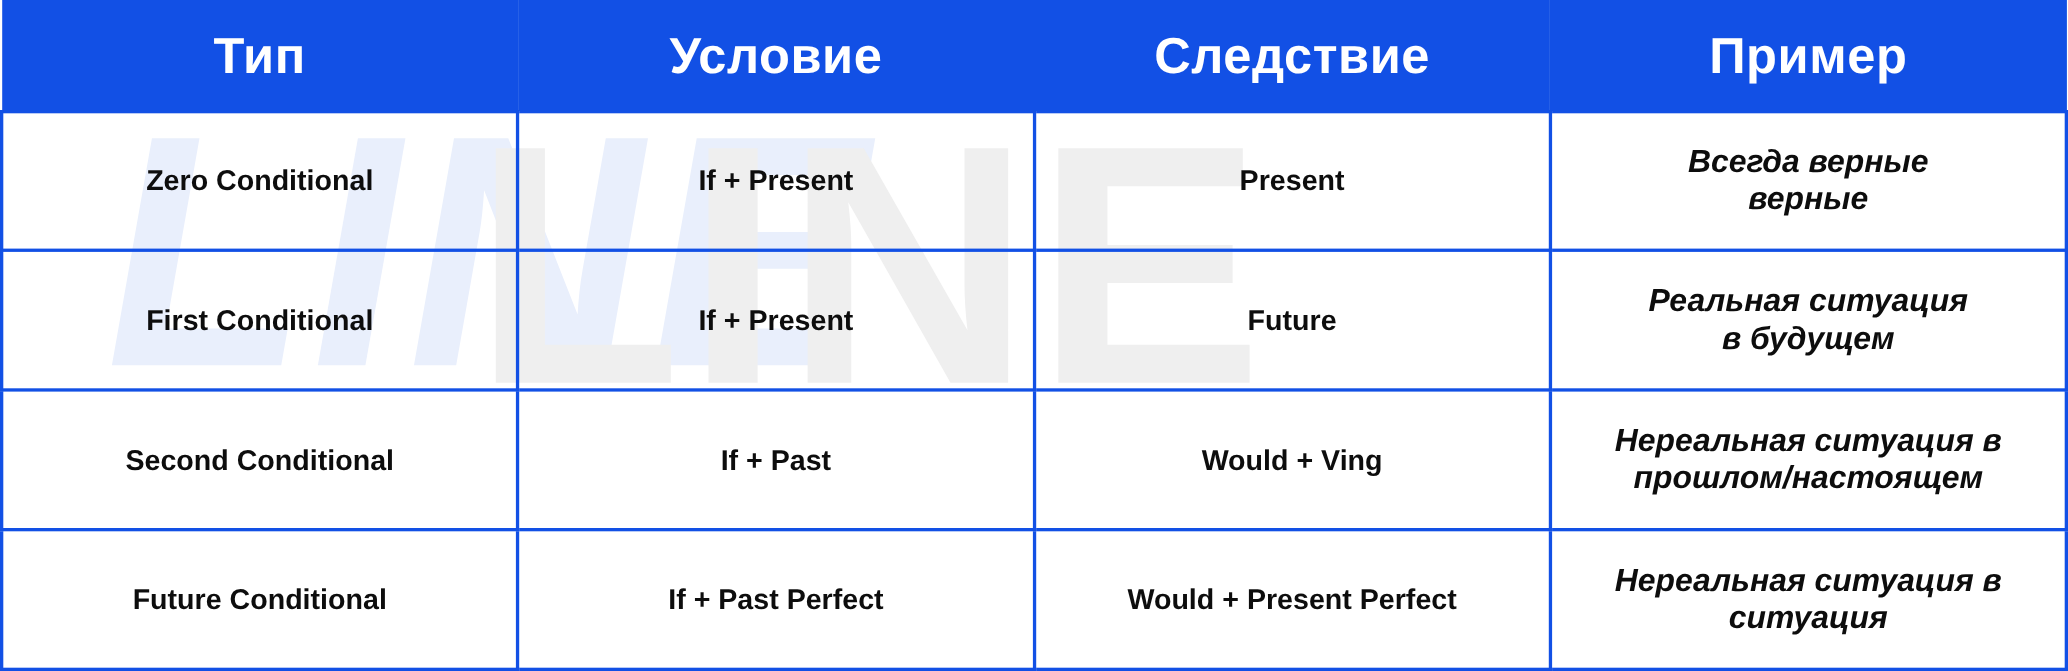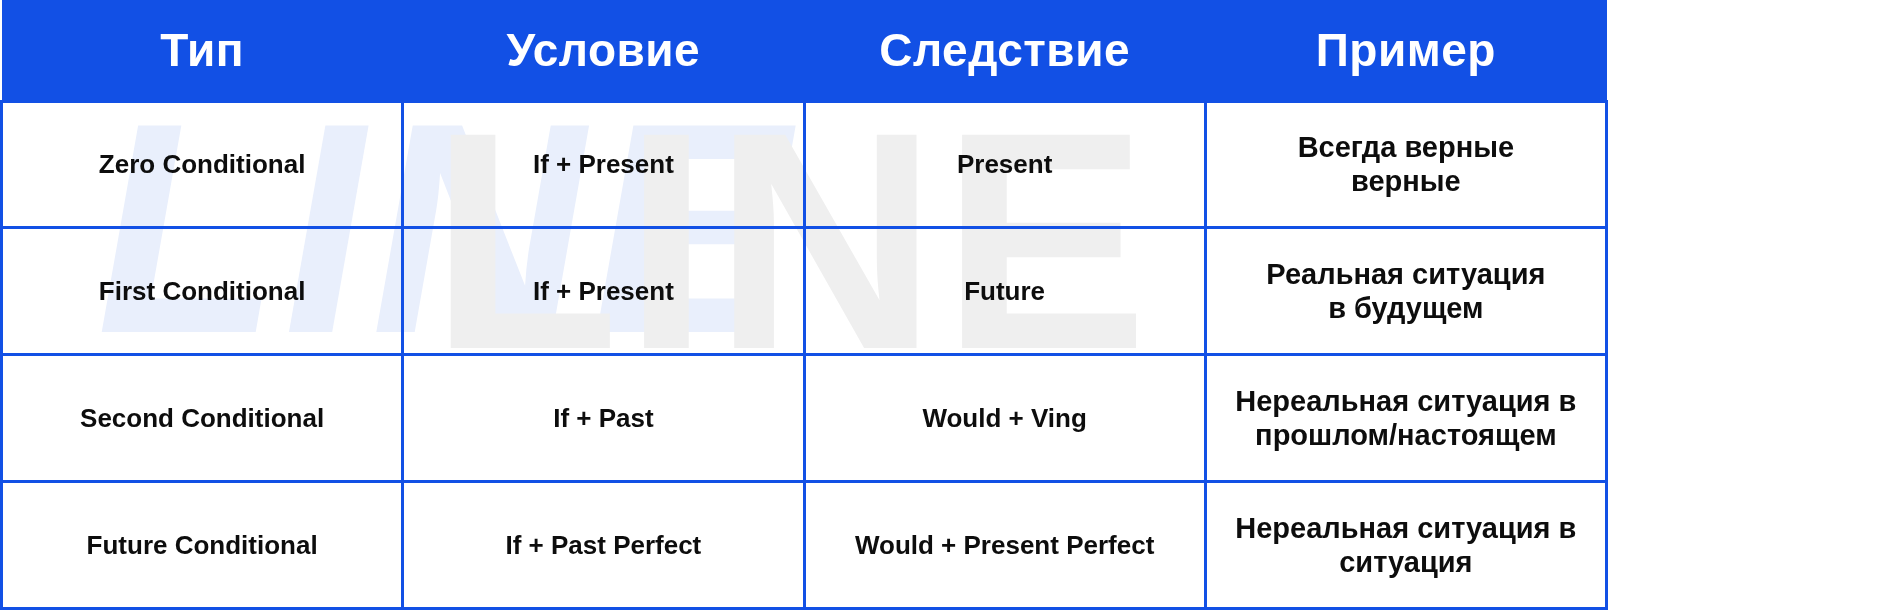--- a/index.html
+++ b/index.html
@@ -53,21 +53,21 @@
 
   
   #table-wrap {
     position: relative;
     z-index: 1;
     width: 1880px;
     height: 610px;
   }
 
   table.cond-table {
-    width: 1608px;
+    width: 1880px;
     height: 610px;
     border-collapse: collapse;
     table-layout: fixed;
   }
 
   table.cond-table col { width: 25%; }
 
   thead th {
     height: 101px;
     background: #1250E5;
@@ -88,21 +88,21 @@
     vertical-align: middle;
     color: #0d0d0d;
     font-size: 26px;
     font-weight: 700;
     line-height: 1.18;
     padding: 4px 10px;
     background: transparent;
   }
 
   tbody tr td:first-child { border-left: 3px solid #1250E5; }
-  tbody tr td:last-child  { border-right: 3px solid #1250E5; }
+  tbody tr td:last-child  { border-right: 3px solid #1250E5; font-style: italic; }
   tbody tr:last-child td  { border-bottom: 3px solid #1250E5; }
 
   td.col-example { font-size: 29px; }
   .cell-line { display: block; }
 </style>
 </head>
 <body>
 
 <div id="page">
 

